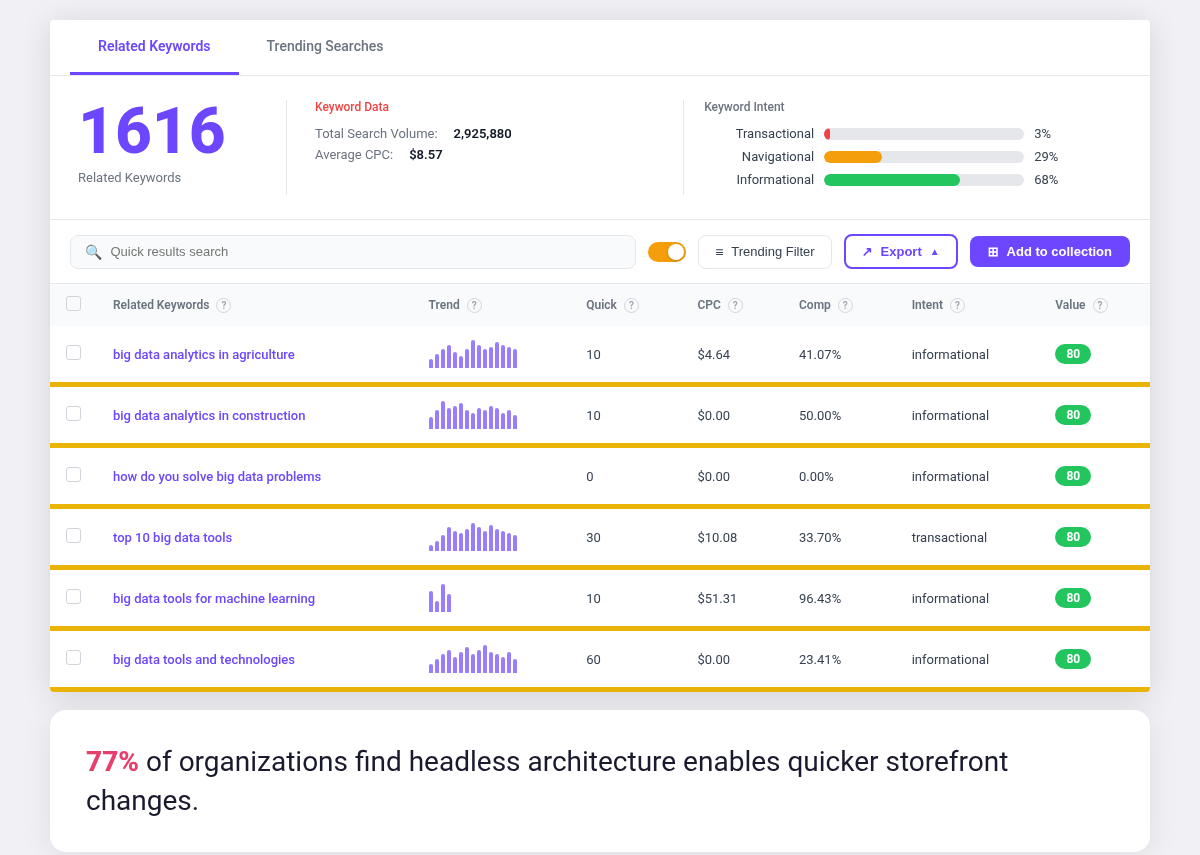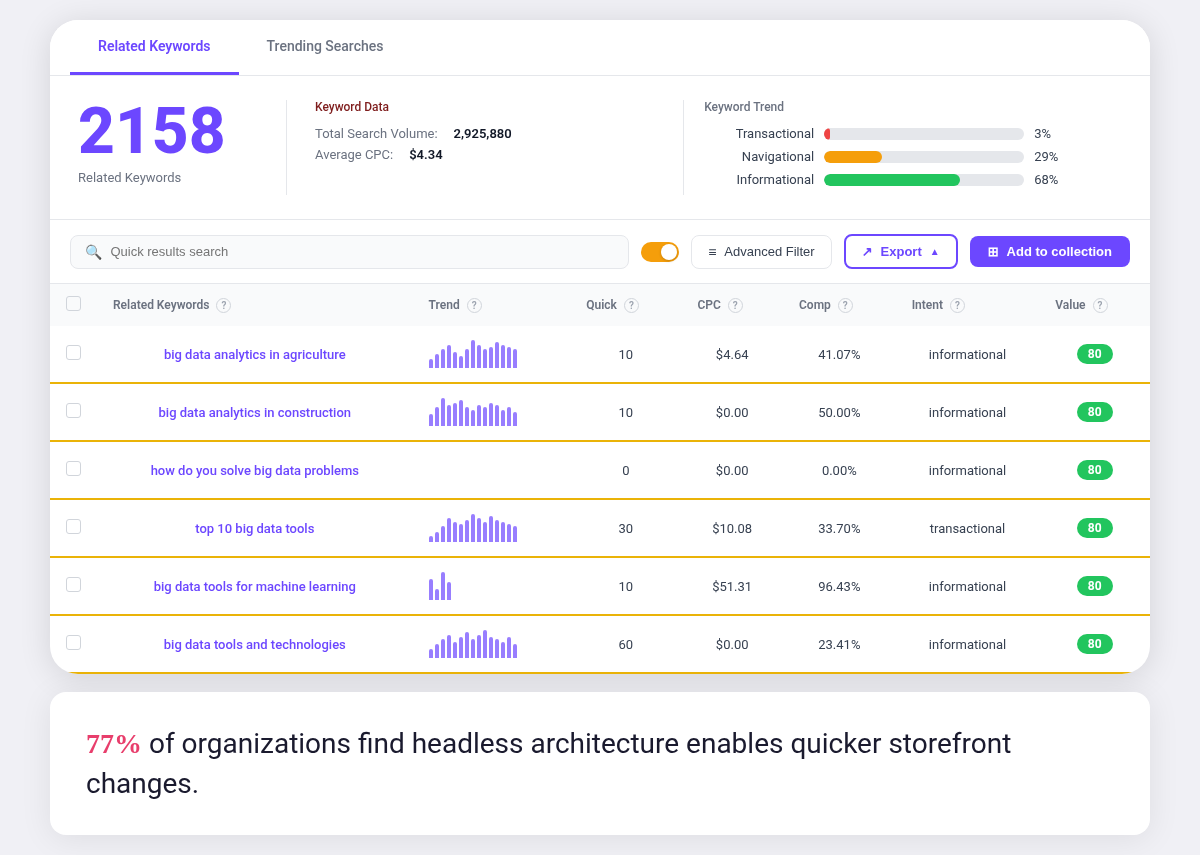--- a/index.html
+++ b/index.html
@@ -15,21 +15,21 @@
 
     .outer-wrapper {
       width: 1100px;
       display: flex;
       flex-direction: column;
       gap: 0;
     }
 
     .card {
       background: #fff;
-      border-radius: 28px;
+      border-radius: 4px;
       box-shadow: 0 4px 32px rgba(0,0,0,0.12);
       overflow: hidden;
       margin-bottom: 0;
     }
 
     
     .tabs {
       display: flex;
       border-bottom: 1px solid #e5e7eb;
       background: #fff;
@@ -79,21 +79,21 @@
       background: #e5e7eb;
       margin: 0 28px;
       align-self: stretch;
     }
 
     .keyword-data {
       flex: 1;
     }
     .keyword-data .section-title {
       font-size: 12px;
-      color: #7f1d1d;
+      color: #ef4444;
       margin-bottom: 12px;
       font-weight: 500;
     }
     .keyword-data .data-row {
       font-size: 13px;
       color: #374151;
       margin-bottom: 6px;
       display: flex;
       gap: 16px;
     }
@@ -271,22 +271,21 @@
       width: 15px;
       height: 15px;
       border-radius: 50%;
       border: 1px solid #d1d5db;
       font-size: 10px;
       color: #9ca3af;
       margin-left: 4px;
       cursor: pointer;
     }
     tbody tr {
-      border-bottom: 2px solid #eab308;
-      text-align: center;
+      border-bottom: 5px solid #eab308;
     }
     td {
       padding: 14px 16px;
       font-size: 13px;
       color: #374151;
       vertical-align: middle;
     }
     td.keyword-cell {
       color: #6c47ff;
       font-weight: 500;
@@ -337,57 +336,56 @@
       margin-top: 18px;
     }
     .bottom-text-card p {
       font-size: 28px;
       color: #1a1a2e;
       line-height: 1.4;
     }
     .bottom-text-card .highlight {
       color: #e83e6c;
       font-weight: 800;
-      font-family: Liberation Serif, serif;
     }
   </style>
 </head>
 <body>
 
 <div class="outer-wrapper">
 
   <div class="card">
 
     <div class="tabs">
       <div class="tab-item active">Related Keywords</div>
       <div class="tab-item">Trending Searches</div>
     </div>
 
     <div class="stats-row">
       <div class="stat-count">
-        <div class="big-number">2158</div>
+        <div class="big-number">1616</div>
         <div class="label">Related Keywords</div>
       </div>
 
       <div class="divider-v"></div>
 
       <div class="keyword-data">
         <div class="section-title">Keyword Data</div>
         <div class="data-row">
           <span class="key">Total Search Volume:</span>
           <span class="val">2,925,880</span>
         </div>
         <div class="data-row">
           <span class="key">Average CPC:</span>
-          <span class="val">$4.34</span>
+          <span class="val">$8.57</span>
         </div>
       </div>
 
       <div class="keyword-intent">
-        <div class="section-title">Keyword Trend</div>
+        <div class="section-title">Keyword Intent</div>
         <div id="intent-rows">
             <div class="intent-row">
       <span class="intent-label">Transactional</span>
       <div class="intent-bar-bg">
         <div class="intent-bar" style="width:3%;background:#ef4444;"></div>
       </div>
       <span class="intent-pct">3%</span>
     </div>
             <div class="intent-row">
       <span class="intent-label">Navigational</span>
@@ -412,21 +410,21 @@
         <span style="color:#9ca3af;font-size:14px;">🔍</span>
         <input type="text" placeholder="Quick results search" style="">
       </div>
 
       <div class="toggle-wrap">
         <div class="toggle"></div>
       </div>
 
       <button class="filter-btn">
         <span style="font-size:14px;">≡</span>
-        <span>Advanced Filter</span>
+        <span>Trending Filter</span>
       </button>
 
       <button class="export-btn">
         <span style="font-size:13px;">↗</span>
         <span>Export</span>
         <span class="chevron">▲</span>
       </button>
 
       <button class="add-btn">
         <span style="font-size:13px;">⊞</span>

